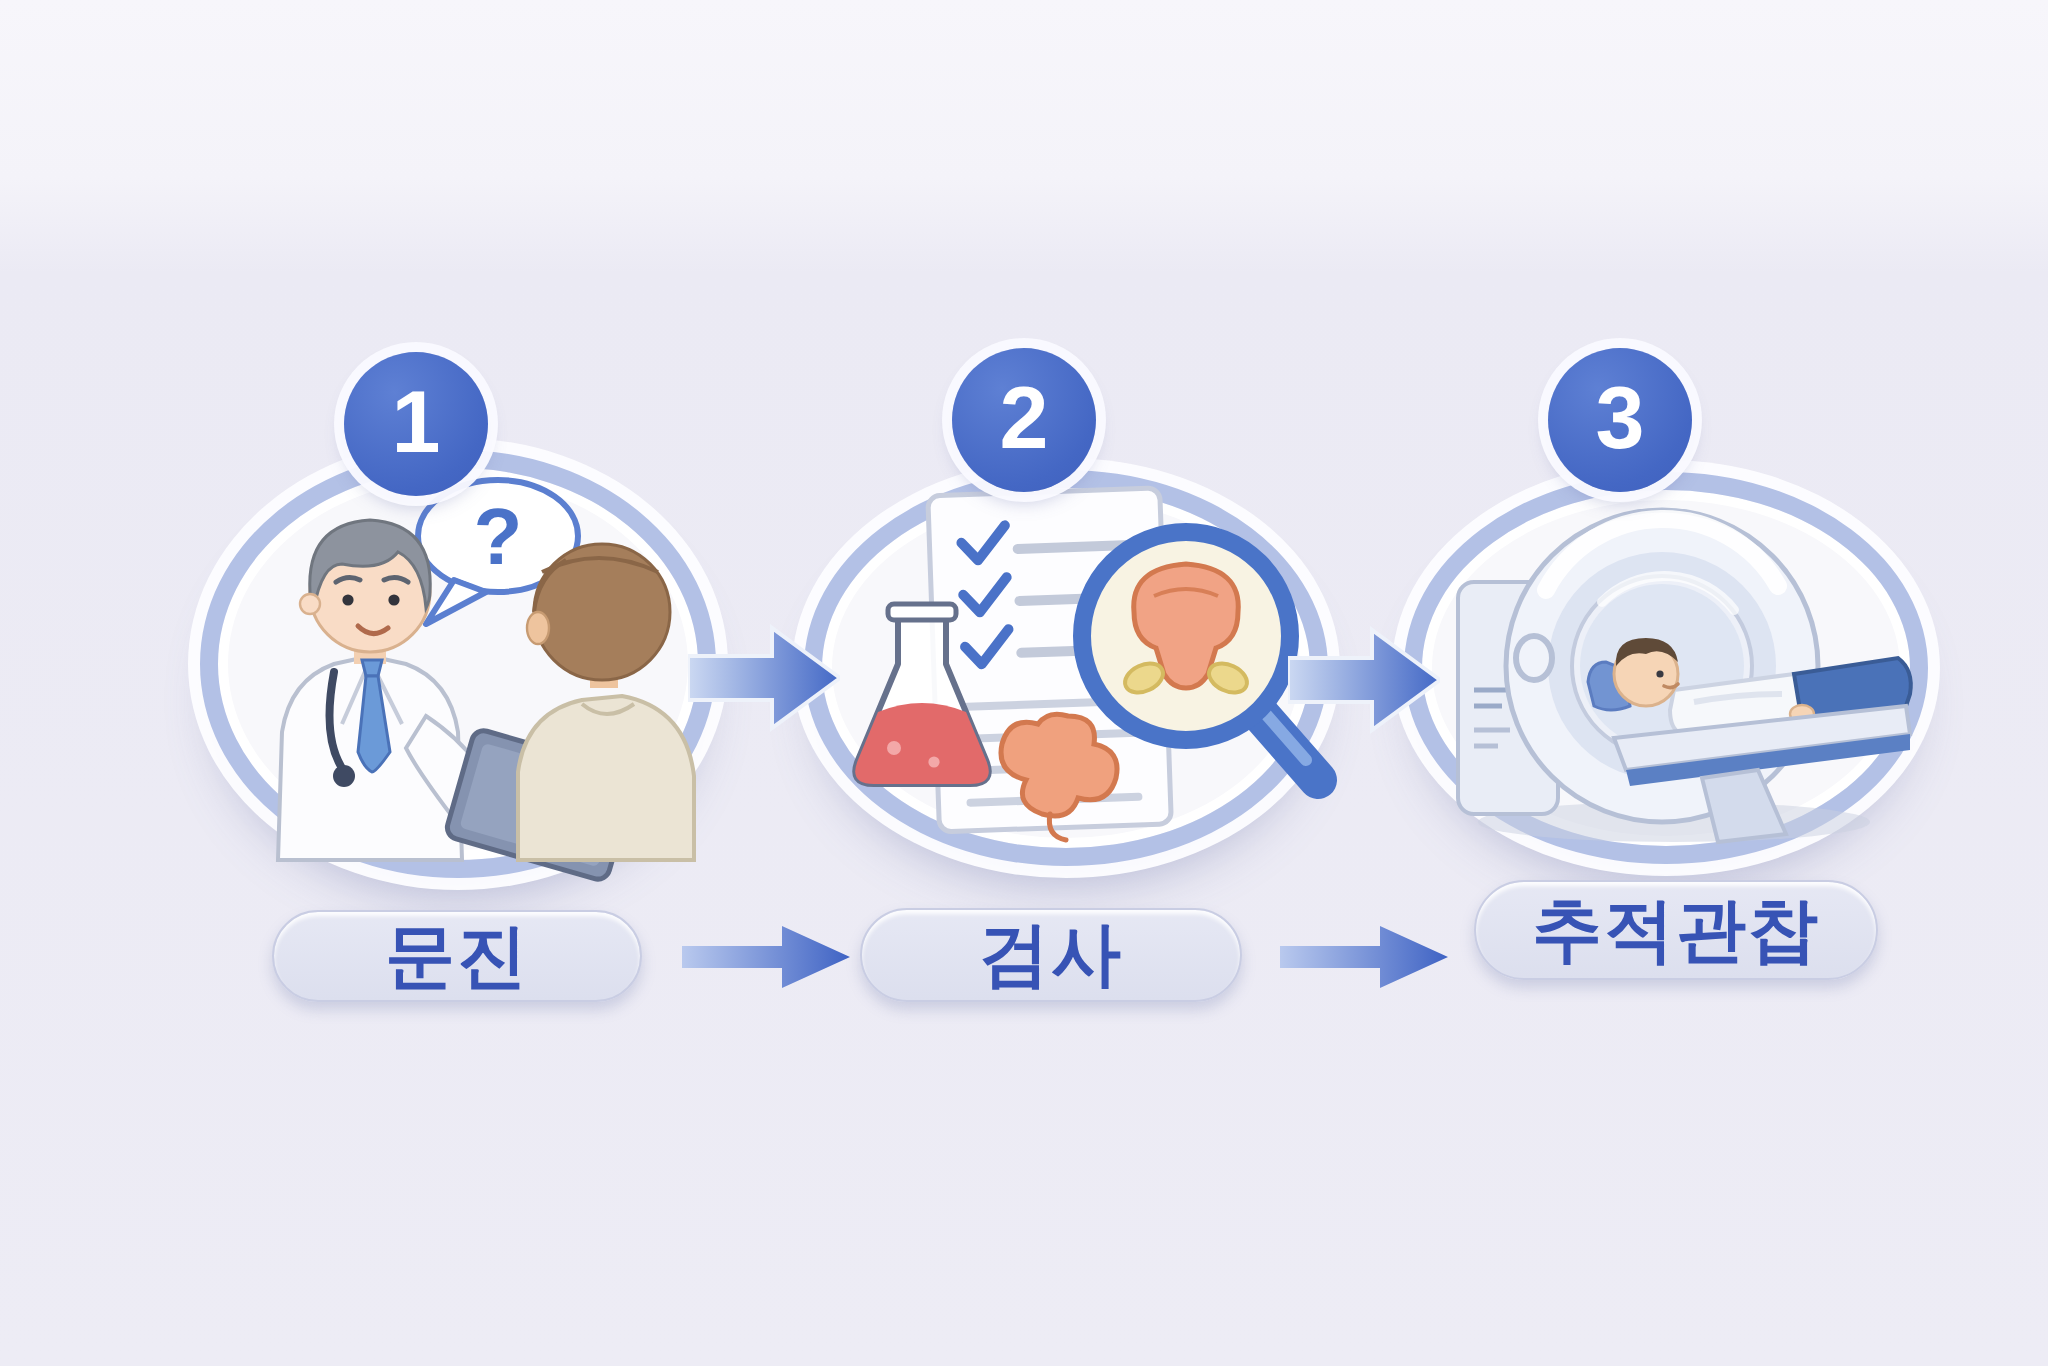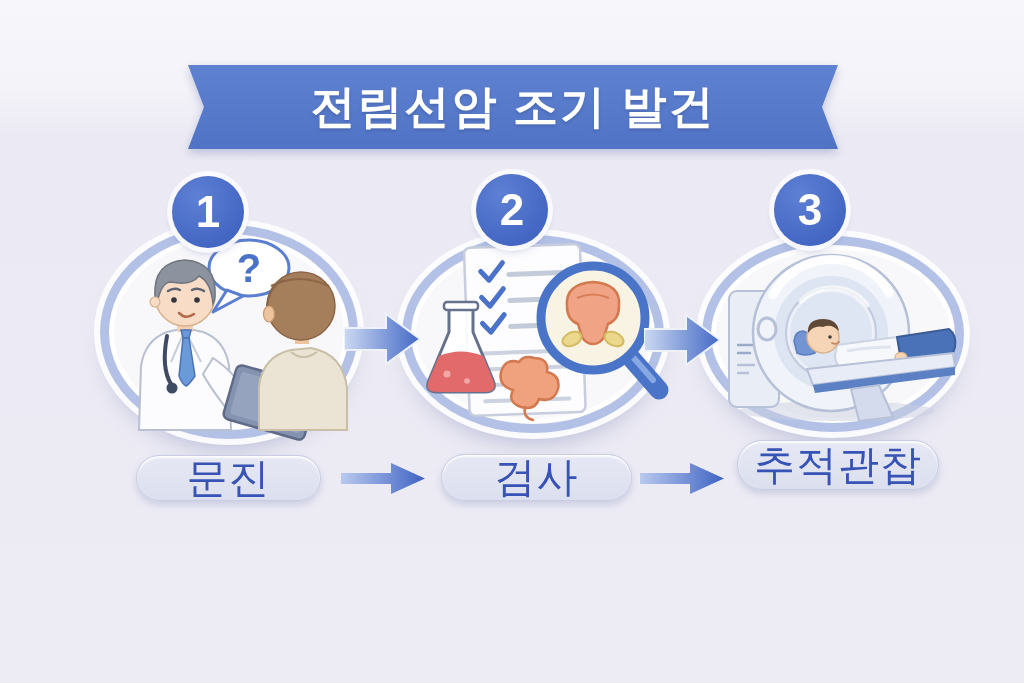--- a/index.html
+++ b/index.html
@@ -40,35 +40,30 @@
   .flow-arrow-2{left:644px;top:312px;}
   .pill-arrow{position:absolute;z-index:3;}
   .pill-arrow-1{left:341px;top:462px;}
   .pill-arrow-2{left:640px;top:462px;}
   
   .pill{position:absolute;box-sizing:border-box;border-radius:26px;
     background:linear-gradient(180deg,#e6e8f4 0%,#dcdfee 100%);
     border:1px solid #c9cde3;
     box-shadow:inset 0 2px 2px rgba(255,255,255,.9),0 4px 7px rgba(120,130,175,.28);
     display:flex;align-items:center;justify-content:center;z-index:2;}
-  .pill-text{color:#3753b5;font-weight:400;font-size:41px;letter-spacing:1px;}
+  .pill-text{color:#3753b5;font-weight:700;font-size:35px;letter-spacing:1px;}
   .pill-1{left:136px;top:455px;width:185px;height:46px;}
-  .pill-2{left:441px;top:454px;width:191px;height:47px;}
+  .pill-2{left:430px;top:454px;width:191px;height:47px;}
   .pill-3{left:737px;top:440px;width:202px;height:50px;}
 </style>
 </head>
 <body>
 
 <div class="canvas">
 
-  <div class="banner-wrap">
-    <div class="banner">
-      <span class="banner-text">전림선암 조기 발건</span>
-    </div>
-  </div>
 
   <div class="badge badge-1">
     <span>1</span>
   </div>
   <div class="badge badge-2">
     <span>2</span>
   </div>
   <div class="badge badge-3">
     <span>3</span>
   </div>

